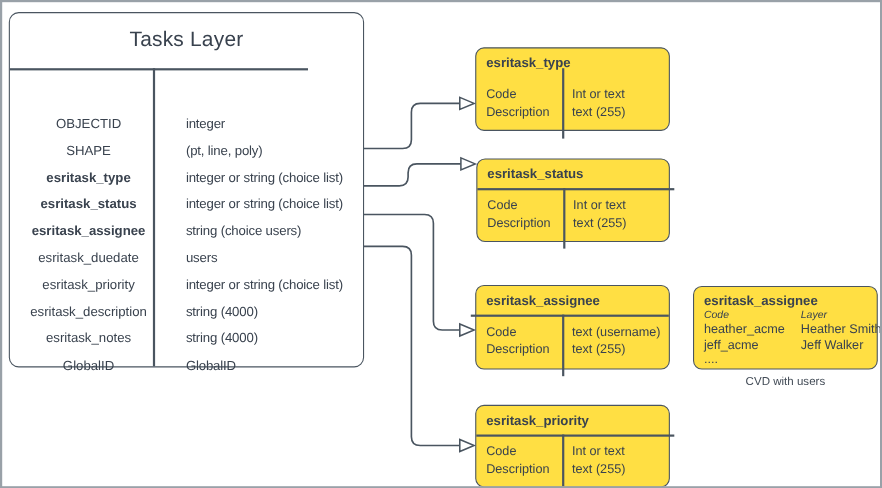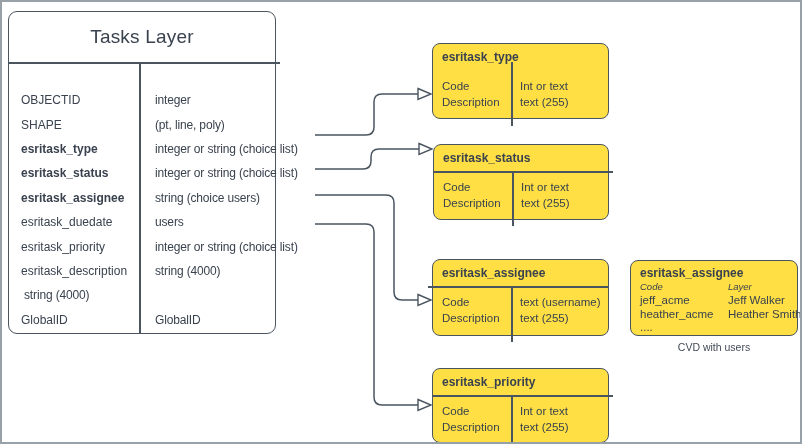--- a/index.html
+++ b/index.html
@@ -12,34 +12,34 @@
     font-family:"Liberation Sans","DejaVu Sans",sans-serif;
     color:#39424e;
     overflow:hidden;
   }
   
   svg.connectors{position:absolute;left:0;top:0;width:802px;height:444px;pointer-events:none;}
   svg.connectors path{fill:none;stroke:#4a5560;stroke-width:1.5;}
   svg.connectors polygon{fill:#ffffff;stroke:#4a5560;stroke-width:1.4;}
   
   .tasks-box{
-    position:absolute;left:6px;top:9px;width:268px;height:323px;
+    position:absolute;left:6px;top:9px;width:323px;height:323px;
     border:1.8px solid #4a5560;border-radius:9px;background:#ffffff;
   }
   .tasks-title{
     position:absolute;top:0;left:0;right:0;height:50px;
     display:flex;align-items:center;justify-content:center;
     font-size:19px;letter-spacing:.2px;
   }
   .title-line{position:absolute;top:50px;left:0;width:271px;height:1.6px;background:#4a5560;}
   .col-divider{position:absolute;top:50px;bottom:0;left:130px;width:1.6px;background:#4a5560;}
-  .trows{position:absolute;top:76px;left:0;right:0;}
+  .trows{position:absolute;top:88px;left:0;right:0;text-align:center;}
   .trow{display:flex;height:24.4px;align-items:center;font-size:12px;white-space:nowrap;}
   .trow .cell-field{width:131px;padding-left:12px;flex:0 0 auto;}
-  .trow .cell-type{padding-left:15px;letter-spacing:-0.15px;}
+  .trow .cell-type{padding-left:15px;letter-spacing:-0.15px;margin-left:14px;}
   .trow.bold .cell-field{font-weight:bold;}
   
   .ybox{
     position:absolute;background:#ffdf43;
     border:1.7px solid #4a5560;border-radius:8px;
   }
   .ybox-title{
     position:absolute;top:0;left:0;right:0;height:26px;
     line-height:27px;padding-left:9px;font-size:12px;font-weight:bold;white-space:nowrap;
   }
@@ -118,20 +118,21 @@
       </div>
       <div class="trow">
         <div class="cell-field">esritask_priority</div>
         <div class="cell-type">integer or string (choice list)</div>
       </div>
       <div class="trow">
         <div class="cell-field">esritask_description</div>
         <div class="cell-type">string (4000)</div>
       </div>
       <div class="trow">
+        <div class="cell-field">esritask_notes</div>
         <div class="cell-type">string (4000)</div>
       </div>
       <div class="trow">
         <div class="cell-field">GlobalID</div>
         <div class="cell-type">GlobalID</div>
       </div>
     </div>
   </div>
 
   <div class="ybox" id="box-type">
@@ -197,24 +198,24 @@
     </div>
   </div>
 
   <div class="ybox" id="box-cvd">
     <div class="cvd-title">esritask_assignee</div>
     <div class="cvd-row cvd-heads">
       <div class="c1">Code</div>
       <div class="c2">Layer</div>
     </div>
     <div class="cvd-row">
+      <div class="c1">heather_acme</div>
+      <div class="c2">Heather Smith</div>
+    </div>
+    <div class="cvd-row">
       <div class="c1">jeff_acme</div>
       <div class="c2">Jeff Walker</div>
     </div>
-    <div class="cvd-row">
-      <div class="c1">heather_acme</div>
-      <div class="c2">Heather Smith</div>
-    </div>
     <div class="cvd-row">....</div>
   </div>
   <div class="cvd-caption">CVD with users</div>
 
 </div>
 
 </body></html>

